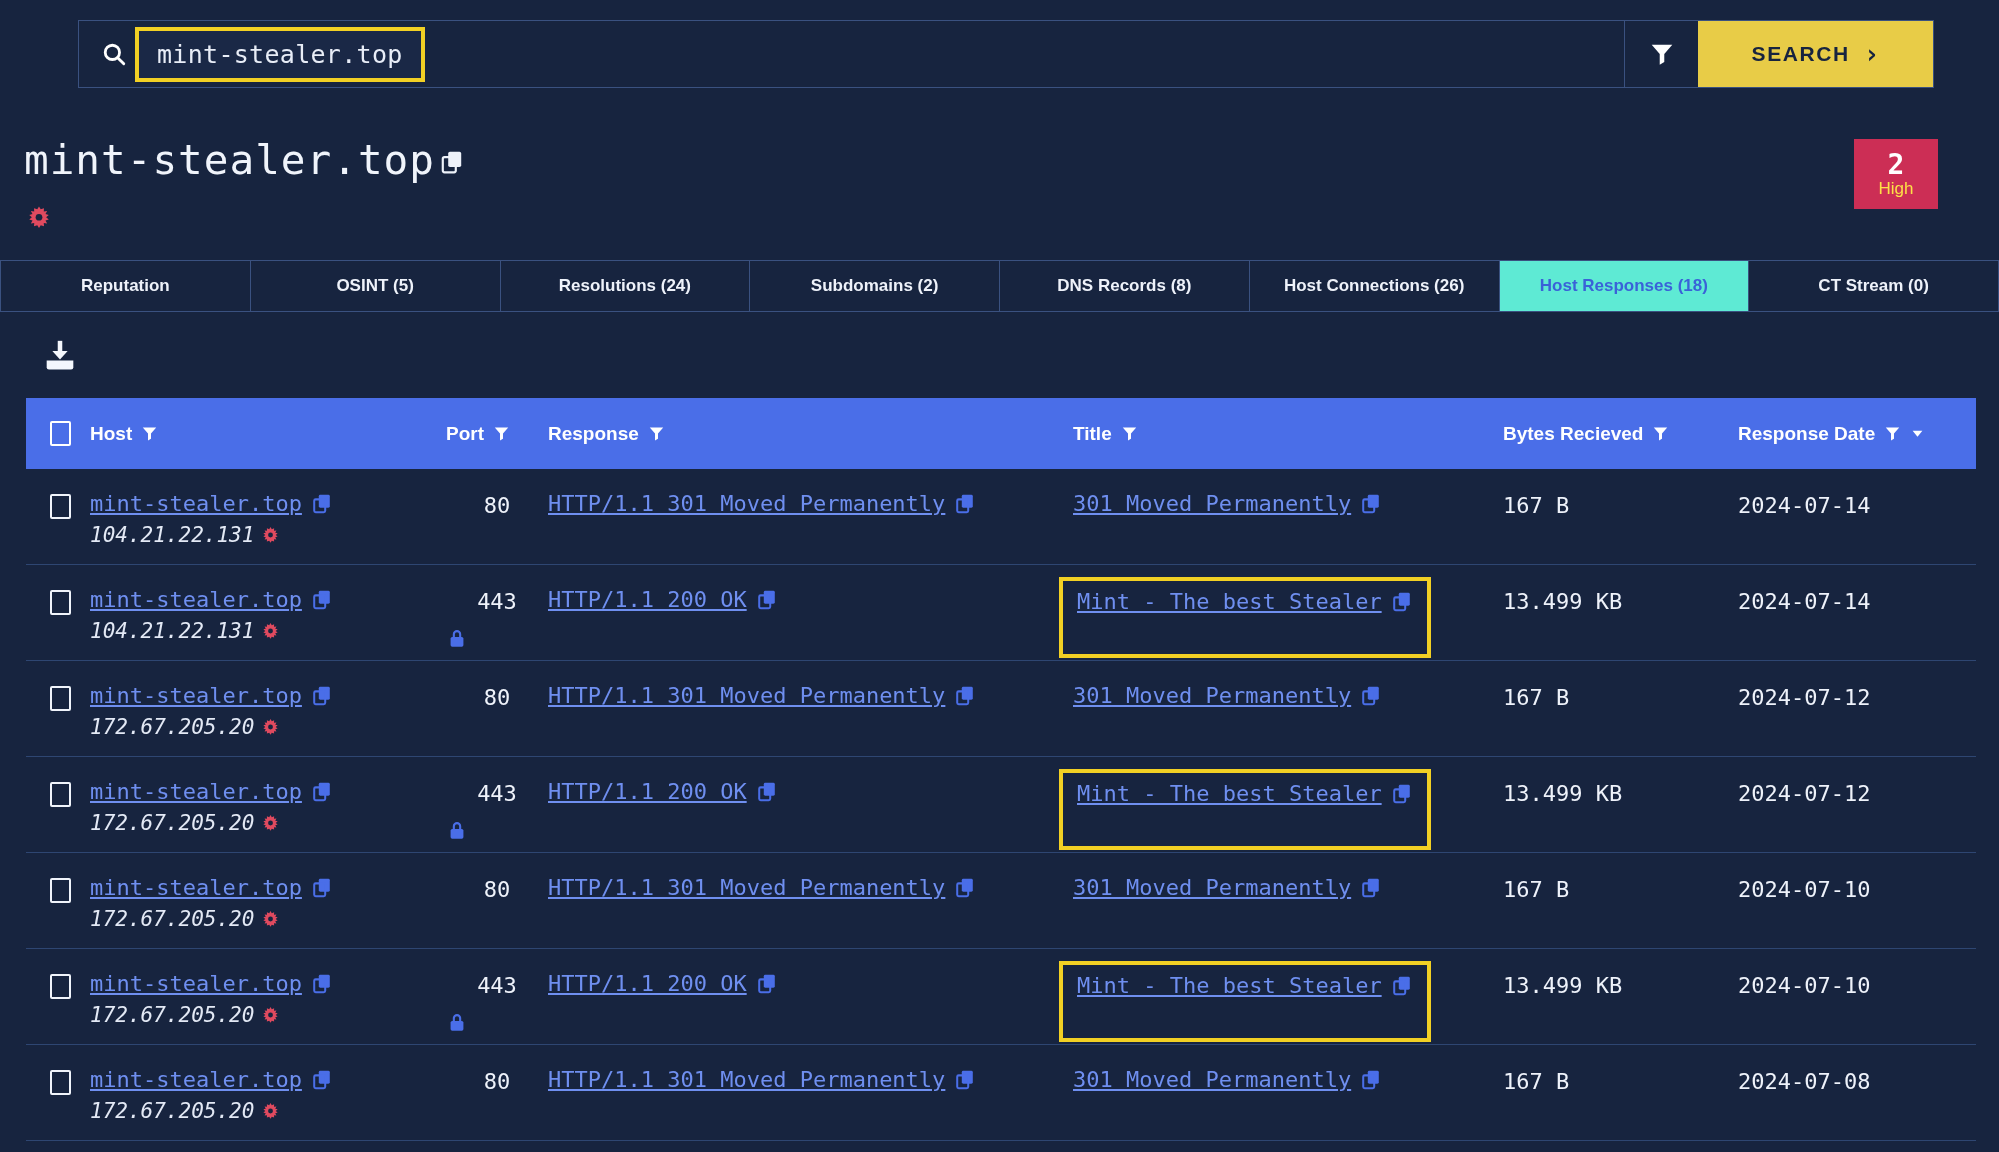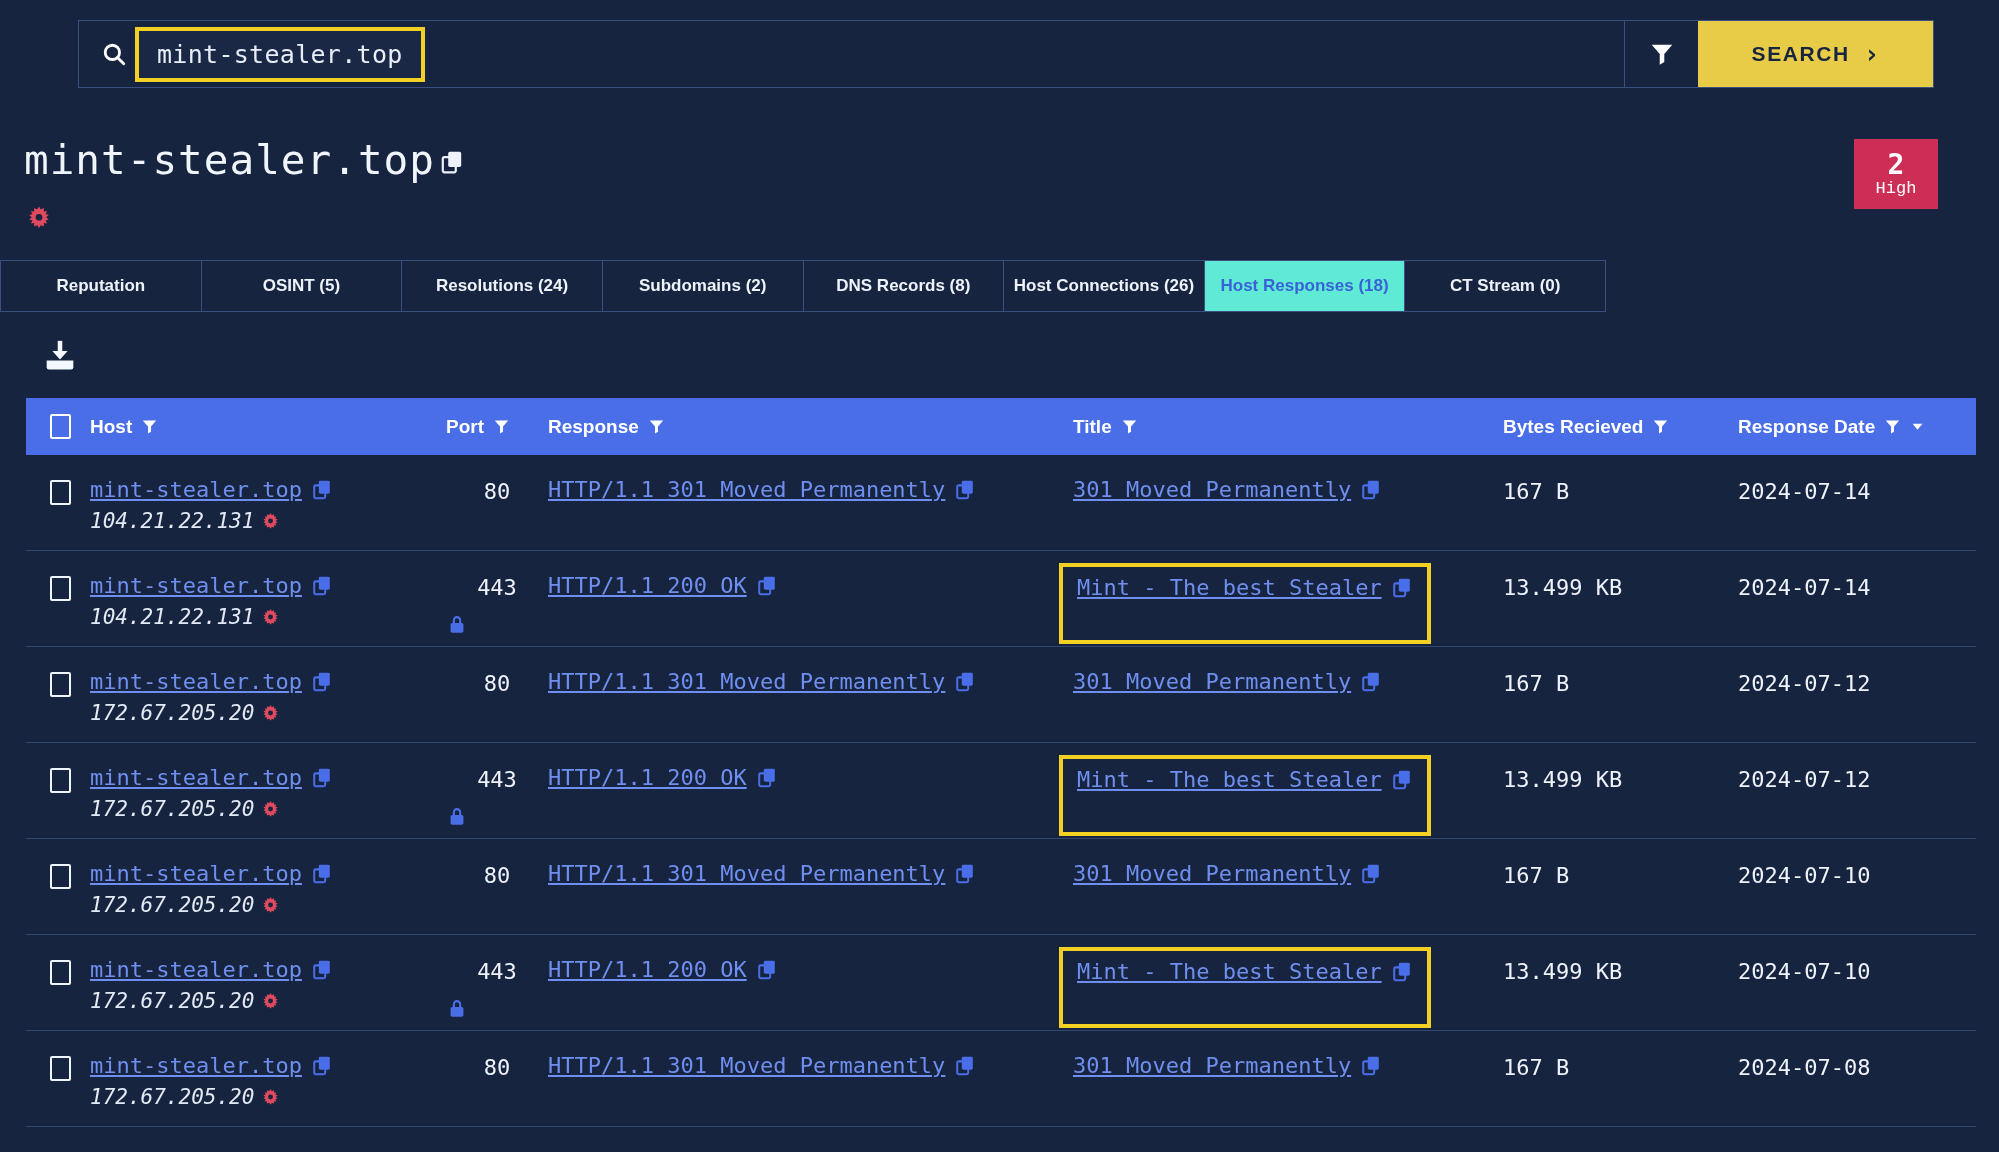--- a/index.html
+++ b/index.html
@@ -118,32 +118,32 @@
     cursor: pointer;
   }
   .risk-badge .num {
     font-family: "DejaVu Sans Mono", monospace;
     font-size: 28px;
     font-weight: bold;
     color: #ffffff;
     line-height: 1;
   }
   .risk-badge .lvl {
-    font-family: Liberation Mono, monospace;
+    font-family: Liberation Sans, sans-serif;
     font-size: 17px;
-    color: #ffffff;
+    color: #fde047;
     line-height: 1;
   }
 
   
   .tabs {
     position: absolute;
     left: 0;
     top: 260px;
-    width: 1606px;
+    width: 1999px;
     height: 52px;
     display: flex;
     border-top: 1px solid #3a5180;
     border-bottom: 1px solid #3a5180;
   }
   .tab {
     flex: 1 1 0;
     display: flex;
     align-items: center;
     justify-content: center;
@@ -172,21 +172,21 @@
 
   
   .table {
     position: absolute;
     left: 26px;
     top: 398px;
     width: 1950px;
   }
   .thead {
     background: #4a6ee8;
-    height: 57px;
+    height: 71px;
     display: flex;
     align-items: center;
   }
   .th {
     display: flex;
     align-items: center;
     gap: 8px;
     font-family: "Liberation Sans", sans-serif;
     font-weight: bold;
     font-size: 19px;

